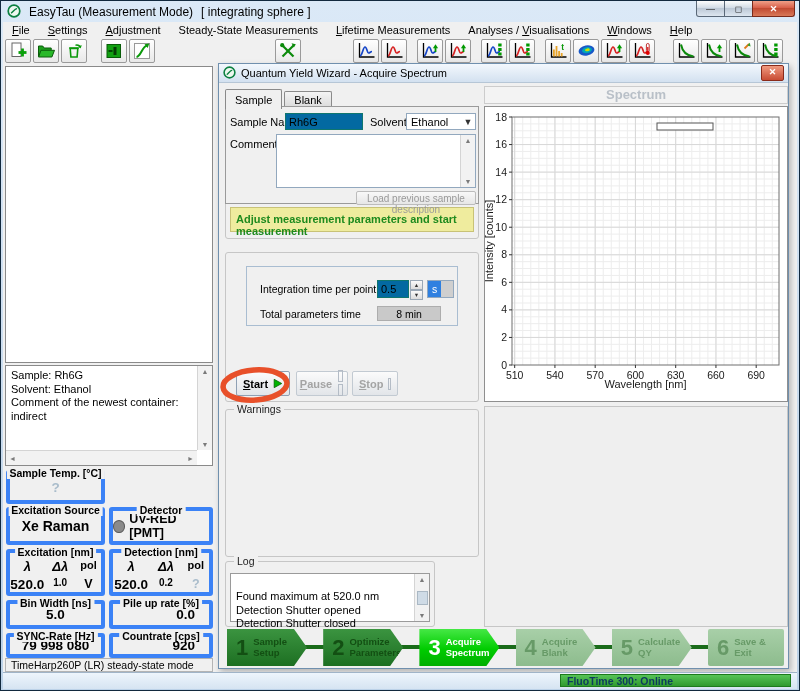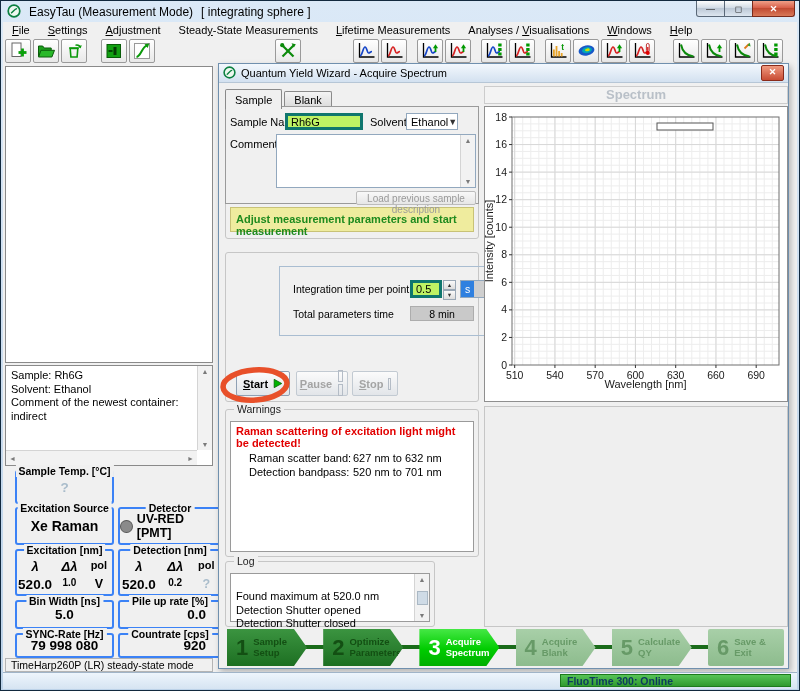--- a/index.html
+++ b/index.html
@@ -36,22 +36,22 @@
   .list-panel{left:2px;top:3px;width:208px;height:297px;}
   .info-panel{left:2px;top:302px;width:208px;height:101px;}
   .info-text{font-size:11px;line-height:13.5px;padding:3px 5px 3px 5px;}
   .vscroll{position:absolute;right:0;top:0;bottom:0;width:15px;background:#f2f2f2;border-left:1px solid #d4d4d4;
            display:flex;flex-direction:column;justify-content:space-between;align-items:center;
            font-size:7px;color:#7a7a7a;padding:2px 0;box-sizing:border-box;}
   .info-panel .vscroll{bottom:15px;}
   .hscroll{position:absolute;left:0;right:15px;bottom:0;height:15px;background:#f2f2f2;border-top:1px solid #d4d4d4;
            display:flex;justify-content:space-between;align-items:center;font-size:7px;color:#7a7a7a;
            padding:0 3px;box-sizing:border-box;}
-  .gbox{position:absolute;border:2px solid #3b82f6;border-radius:3px;box-sizing:border-box;
-        display:flex;align-items:center;justify-content:center;margin-left:9px;}
+  .gbox{position:absolute;border:4px solid #3b82f6;border-radius:3px;box-sizing:border-box;
+        display:flex;align-items:center;justify-content:center;}
   .gbox-title{position:absolute;top:-7px;left:50%;transform:translateX(-50%);white-space:nowrap;
               background:#f0f0f0;padding:0 3px;font-weight:bold;font-size:10.5px;}
   .gbox-value{font-weight:bold;font-size:13.5px;}
   .gbox-value.big{font-size:14px;}
   .dim{color:#a9bccb;}
   .gbox.right{justify-content:flex-end;padding-right:14px;}
   .det-wrap{display:flex;align-items:center;gap:4px;font-weight:bold;font-size:12.5px;}
   .det-circle{width:11px;height:11px;border-radius:50%;background:#8a8a8a;border:1px solid #5a5a5a;}
   .l3{display:grid;grid-template-columns:1.1fr 1fr .8fr;width:100%;text-align:center;row-gap:3px;margin-top:6px;}
   .l3 .hd{font-weight:bold;font-size:13px;font-style:italic;}
@@ -70,34 +70,34 @@
   .wiz-close{margin-left:auto;width:21px;height:14px;border:1px solid #8a2a1a;border-radius:2px;color:#fff;
           font-size:9px;font-weight:bold;text-align:center;line-height:12px;
           background:linear-gradient(#f09a80,#c84c34);}
   .tabs{position:absolute;left:6px;top:25px;display:flex;align-items:flex-end;}
   .tab{font-size:11px;padding:2px 9px;background:linear-gradient(#f4f4f4,#dadada);border:1px solid #8a8a8a;
        border-bottom:none;border-radius:2px 2px 0 0;margin-right:2px;}
   .tab.active{background:#f0f0f0;position:relative;z-index:3;padding:4px 9px 3px;margin-bottom:-1px;}
   .tab-panel{position:absolute;left:6px;top:42px;width:254px;height:98px;border:1px solid #9a9a9a;
              background:#f0f0f0;box-sizing:border-box;z-index:2;}
   .lbl{position:absolute;font-size:11px;white-space:nowrap;}
-  .txt{position:absolute;height:17px;border:3px solid #0f766e;background:#bef264;font-size:11px;
+  .txt{position:absolute;height:17px;border:1px solid #0f766e;background:#0369a1;font-size:11px;
        padding:0 3px;font-family:inherit;box-sizing:border-box;}
   .select{position:absolute;height:17px;border:1px solid #92a8be;background:#fff;font-size:11px;
        display:flex;align-items:center;padding-left:4px;box-sizing:border-box;}
   .dd-arrow{margin-left:auto;width:14px;text-align:center;color:#333;font-size:9px;}
   .comment-box{position:absolute;left:50px;top:27px;width:200px;height:54px;background:#fff;
        border:1px solid #92a8be;box-sizing:border-box;}
   .load-btn{position:absolute;left:130px;top:84px;width:120px;height:14px;font-size:10px;color:#9a9a9a;
        background:linear-gradient(#f8f8f8,#e6e6e6);border:1px solid #bcbcbc;border-radius:2px;font-family:inherit;}
   .groupbox{position:absolute;border:1px solid #c6c6c6;border-radius:3px;background:#f0f0f0;box-sizing:border-box;}
   .gb-title{position:absolute;top:-7px;left:8px;background:#f0f0f0;padding:0 3px;font-size:10.5px;color:#222;}
   .instr-banner{position:absolute;left:4px;top:10px;right:4px;height:25px;background:#efec9e;
        border:1px solid #c8c276;color:#1e8a1e;font-weight:bold;font-size:11px;padding:5px 5px;box-sizing:border-box;}
-  .params-box{position:absolute;left:20px;top:13px;width:212px;height:70px;border:1px solid #a9bdd1;box-sizing:border-box;margin-left:33px;}
+  .params-box{position:absolute;left:20px;top:13px;width:212px;height:60px;border:1px solid #a9bdd1;box-sizing:border-box;}
   .spinner{position:absolute;left:163px;top:13px;width:13px;height:18px;display:flex;flex-direction:column;}
   .spinner span{flex:1;font-size:5.5px;line-height:8px;text-align:center;color:#333;
        background:linear-gradient(#fafafa,#dcdcdc);border:1px solid #9aa8b6;box-sizing:border-box;}
   .unit-box{position:absolute;left:180px;top:13px;width:27px;height:18px;border:1px solid #92a8be;
        background:#cfcfcf;box-sizing:border-box;display:flex;align-items:stretch;}
   .unit-sel{background:#2f80e0;color:#fff;font-size:10.5px;padding:0 4px;display:flex;align-items:center;}
   .total-box{position:absolute;left:130px;top:39px;width:64px;height:15px;background:#c9c9c9;
        border:1px solid #adadad;font-size:10.5px;display:flex;align-items:center;justify-content:center;box-sizing:border-box;}
   .transport{position:absolute;left:4px;top:118px;height:28px;width:244px;}
   .btn{font-family:inherit;font-size:11px;position:absolute;display:flex;align-items:center;justify-content:center;
@@ -446,21 +446,21 @@
 
     <div class="tabs">
       <div class="tab active">Sample</div>
       <div class="tab">Blank</div>
     </div>
 
     <div class="tab-panel">
       <span class="lbl" style="left:4px;top:9px">Sample Name</span>
       <input class="txt" style="left: 59px; top: 6px; width: 78px;" value="Rh6G">
       <span class="lbl" style="left:144px;top:9px">Solvent</span>
-      <div class="select" style="left:180px;top:6px;width:52px">
+      <div class="select" style="left:180px;top:6px;width:70px">
         <span>Ethanol</span>
         <span class="dd-arrow">▼</span>
       </div>
       <span class="lbl" style="left:4px;top:31px">Comment</span>
       <div class="comment-box">
         <div class="vscroll">
             <span>▲</span>
             <span>▼</span>
           </div>
       </div>
@@ -503,33 +503,20 @@
         </button>
       </div>
     </div>
 
     <svg class="annot" width="90" height="42">
       <ellipse cx="36" cy="20" rx="32" ry="15" fill="none" stroke-width="5.5" transform="rotate(-4 36 20)" stroke="#e8502a"></ellipse>
     </svg>
 
     <div class="groupbox" style="left:6px;top:345px;width:254px;height:148px">
       <span class="gb-title">Warnings</span>
-      <div class="warn-box">
-        <div class="warn-head">Raman scattering of excitation light might be detected!</div>
-        <div id="warn-lines">
-            <div class="warn-row">
-              <span class="wl">Raman scatter band:</span>
-              <span>627 nm to 632 nm</span>
-            </div>
-            <div class="warn-row">
-              <span class="wl">Detection bandpass:</span>
-              <span>520 nm to 701 nm</span>
-            </div>
-          </div>
-      </div>
     </div>
 
     <div class="groupbox" style="left:6px;top:497px;width:210px;height:66px">
       <span class="gb-title">Log</span>
       <div class="log-box">
         <div id="log-lines">
             <div>Found maximum at 520.0 nm</div>
             <div>Detection Shutter opened</div>
             <div>Detection Shutter closed</div>
           </div>

